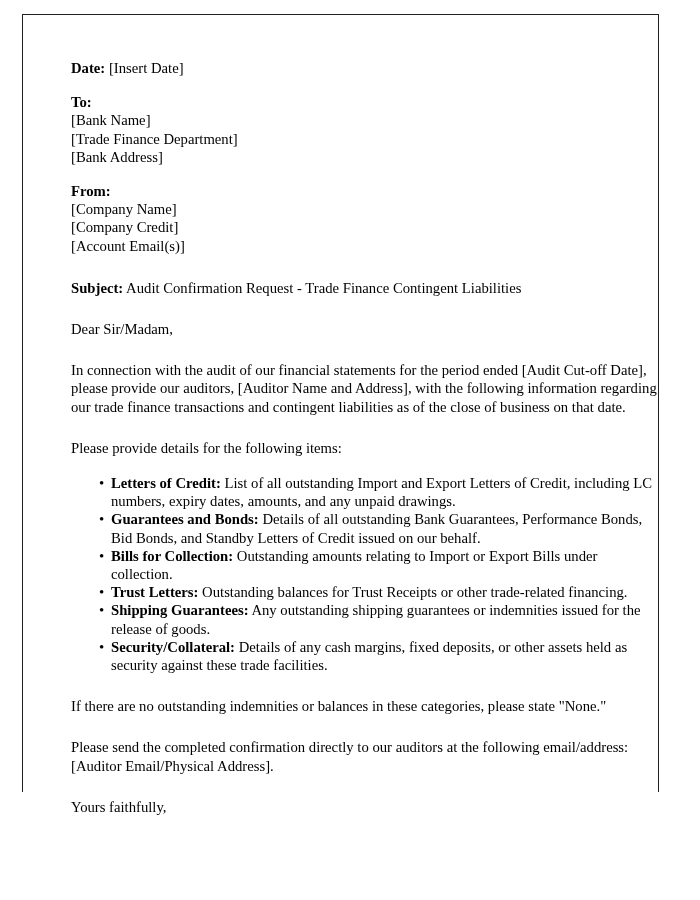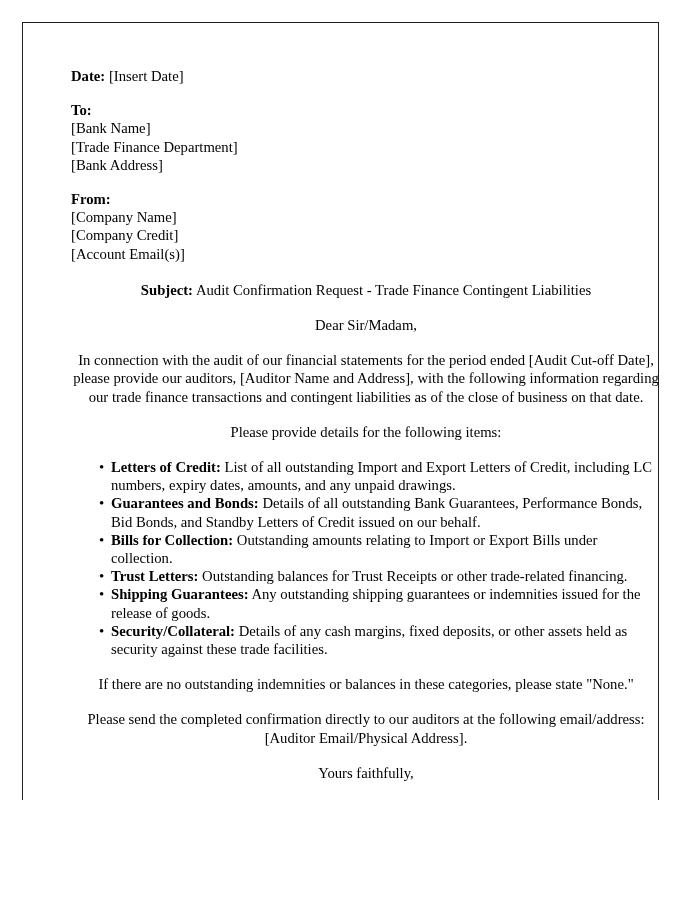--- a/index.html
+++ b/index.html
@@ -13,21 +13,21 @@
     height: 900px;
     font-family: "Liberation Serif", "DejaVu Serif", serif;
     color: #000000;
     overflow: hidden;
   }
 
   
   #page-frame {
     position: absolute;
     left: 22px;
-    top: 22px;
+    top: 14px;
     width: 637px;      
     height: 778px;     
     border-left: 1.5px solid #231f20;
     border-top: 1.5px solid #231f20;
     border-right: 1.5px solid #231f20;
     border-bottom: none;
     box-sizing: border-box;
     background: #ffffff;
     padding-left: 20px;
   }
@@ -48,22 +48,22 @@
   .line {
     display: block;
     white-space: pre-wrap;
   }
 
   b, .bold {
     font-weight: bold;
   }
 
   p.para {
-    margin: 0 0 9px 0;
-    text-align: center;
+    margin: 6px 0 9px 0;
+    text-align: left;
   }
 
   ul.items {
     list-style: none;
     margin: 0 0 9px 0;
     padding: 0;
   }
   ul.items li {
     position: relative;
     padding-left: 40px;

